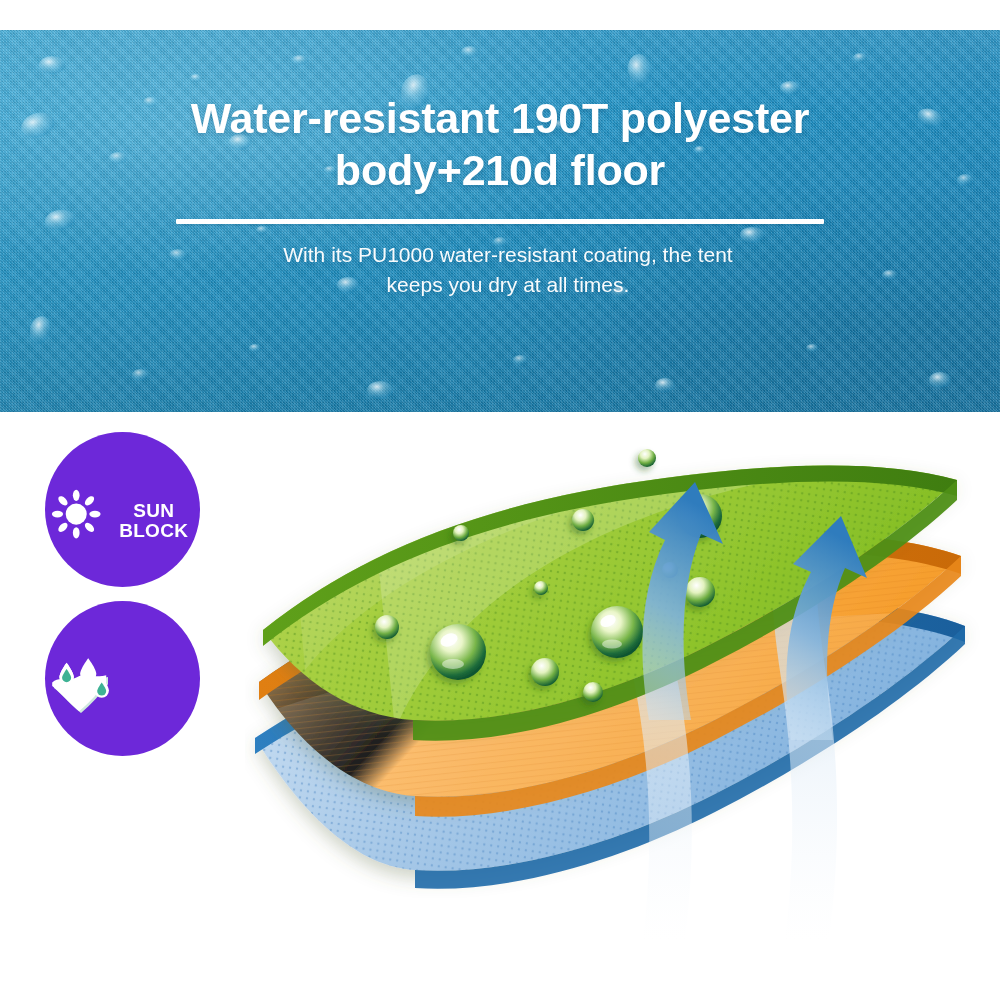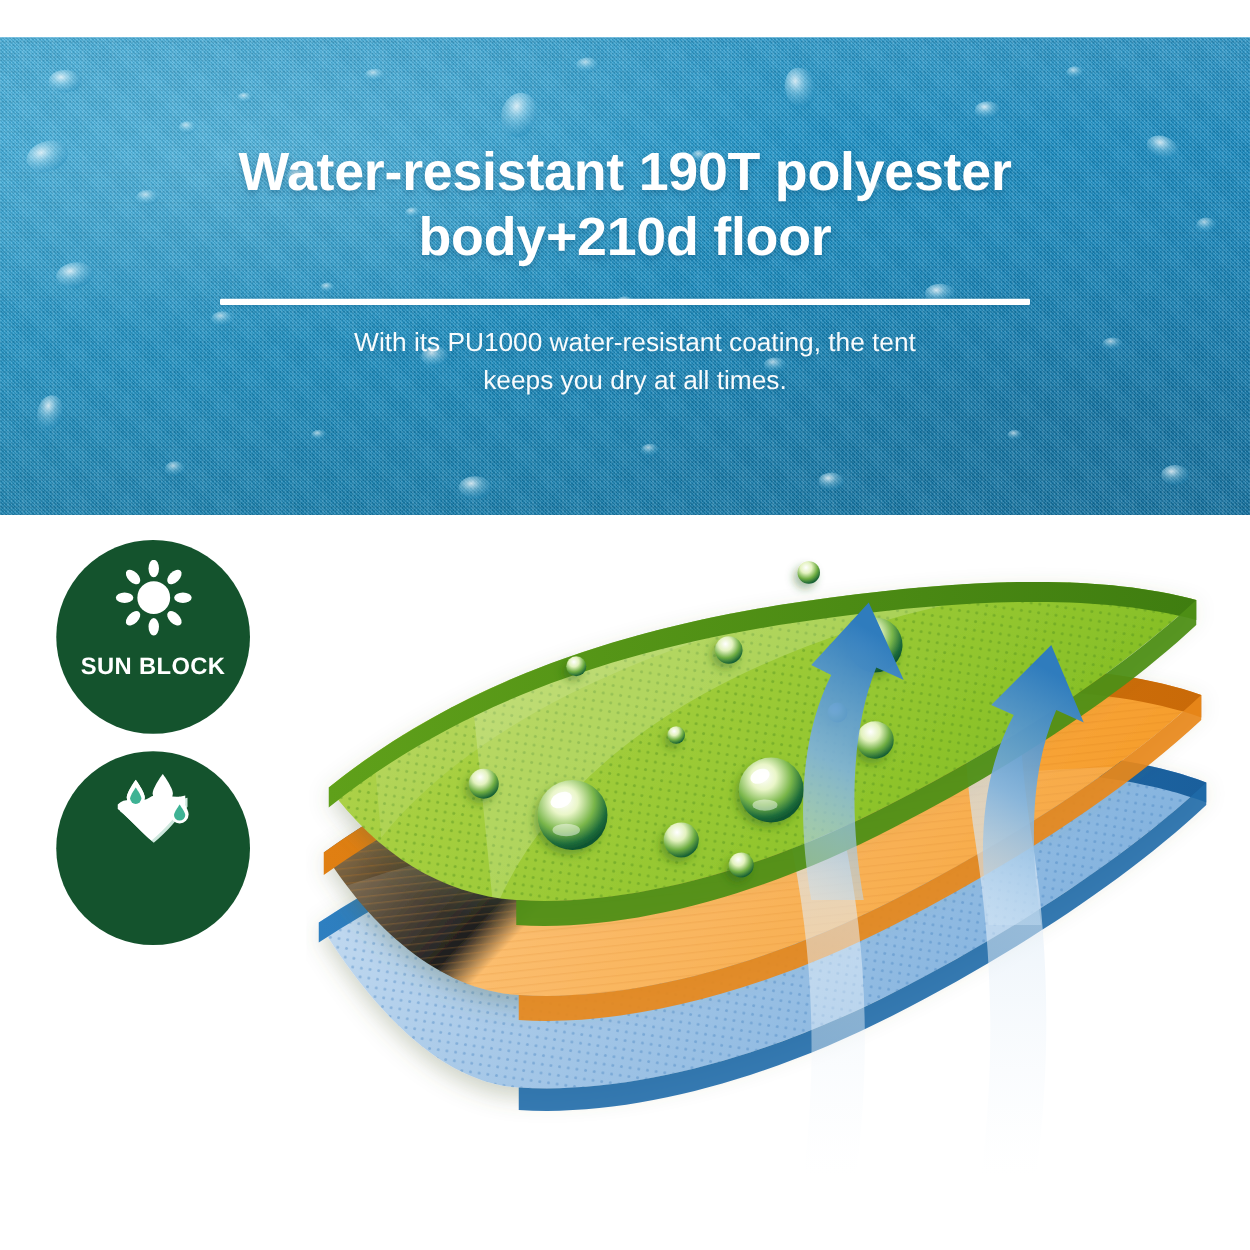--- a/index.html
+++ b/index.html
@@ -60,21 +60,21 @@
     opacity: 0.7;
   }
   .hero-drops { position: absolute; inset: 0; }
 
   .hero-content {
     position: absolute;
     inset: 0;
     display: flex;
     flex-direction: column;
     align-items: center;
-    padding-top: 82px;
+    padding-top: 62px;
     box-sizing: border-box;
   }
   .hero-title {
     color: #ffffff;
     font-size: 43px;
     font-weight: bold;
     line-height: 1.22;
     text-align: center;
     letter-spacing: -0.2px;
     text-shadow: 0 2px 5px rgba(8,70,105,0.35);
@@ -114,25 +114,25 @@
   .badges {
     position: absolute;
     left: 45px;
     top: 432px;
     width: 168px;
   }
   .badge {
     width: 155px;
     height: 155px;
     border-radius: 50%;
-    background: #14532d;
+    background: #6d28d9;
     position: relative;
     margin-bottom: 14px;
     display: flex;
-    flex-direction: column;
+    flex-direction: row;
     align-items: center;
     justify-content: flex-start;
     box-sizing: border-box;
     padding-top: 16px;
   }
   .badge-icon {
     width: 78px;
     height: 70px;
     display: block;
   }

